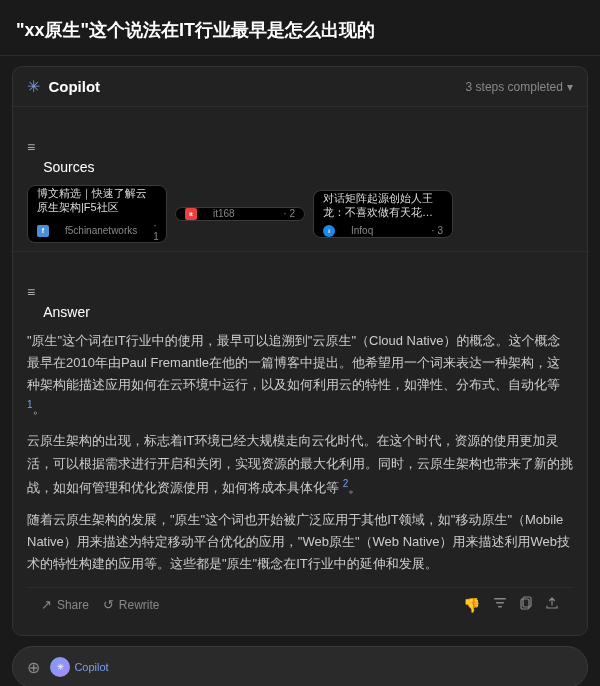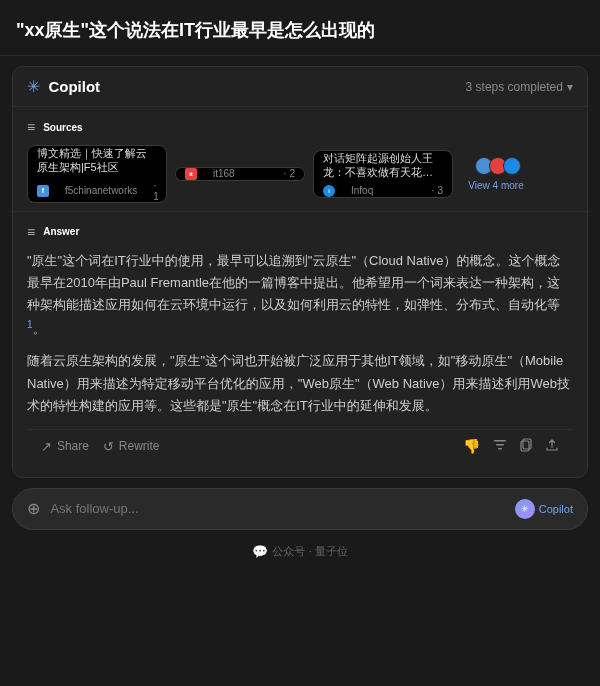--- a/index.html
+++ b/index.html
@@ -85,22 +85,23 @@
       margin-bottom: 10px;
     }
 
     .section-icon {
       color: #aaaaaa;
       font-size: 14px;
     }
 
     .section-title {
       color: #ffffff;
-      font-size: 10px;
-      font-weight: 700;
+      font-size: 14px;
+      font-weight: 400;
+      margin-top: 40px;
     }
 
     .sources-list {
       display: flex;
       gap: 8px;
       align-items: center;
       flex-wrap: nowrap;
       overflow: hidden;
     }
 
@@ -403,39 +404,32 @@
 
       <div class="source-card">
         <div class="source-card-title">对话矩阵起源创始人王龙：不喜欢做有天花板的...</div>
         <div class="source-card-footer">
           <div class="source-favicon source-favicon-infoq">i</div>
           <span class="source-name">Infoq</span>
           <span class="source-number">· 3</span>
         </div>
       </div>
 
-      <div class="view-more-btn">
-        <div class="view-more-avatars">
-          <div class="mini-avatar mini-avatar-1"></div>
-          <div class="mini-avatar mini-avatar-2"></div>
-          <div class="mini-avatar mini-avatar-3"></div>
-        </div>
-        <span class="view-more-label">View 4 more</span>
-      </div>
 
     </div>
   </div>
 
   <div class="answer-section">
     <div class="section-header">
       <span class="section-icon">≡</span>
       <span class="section-title">Answer</span>
     </div>
     <div class="answer-text">
       <p>"原生"这个词在IT行业中的使用，最早可以追溯到"云原生"（Cloud Native）的概念。这个概念最早在2010年由Paul Fremantle在他的一篇博客中提出。他希望用一个词来表达一种架构，这种架构能描述应用如何在云环境中运行，以及如何利用云的特性，如弹性、分布式、自动化等 <sup>1</sup>。</p>
+      <p>云原生架构的出现，标志着IT环境已经大规模走向云化时代。在这个时代，资源的使用更加灵活，可以根据需求进行开启和关闭，实现资源的最大化利用。同时，云原生架构也带来了新的挑战，如如何管理和优化资源使用，如何将成本具体化等 <sup>2</sup>。</p>
       <p>随着云原生架构的发展，"原生"这个词也开始被广泛应用于其他IT领域，如"移动原生"（Mobile Native）用来描述为特定移动平台优化的应用，"Web原生"（Web Native）用来描述利用Web技术的特性构建的应用等。这些都是"原生"概念在IT行业中的延伸和发展。</p>
     </div>
 
     <div class="action-bar">
       <div class="action-bar-left">
         <button class="action-btn">
           <span class="action-btn-icon">↗</span>
           <span>Share</span>
         </button>
         <button class="action-btn">
@@ -473,21 +467,20 @@
           </span>
         </button>
       </div>
     </div>
   </div>
 
 </div>
 
 <div class="followup-container">
   <span class="followup-add-icon">⊕</span>
-  <input class="followup-input" type="text" placeholder="Ask follow-up..." style="">
   <div class="followup-copilot-badge">
     <div class="copilot-badge-dot">✳</div>
     <span class="copilot-badge-text">Copilot</span>
   </div>
 </div>
 
 <div class="wechat-watermark">
   <span class="wechat-icon">💬</span>
   <span>公众号 · 量子位</span>
 </div>

